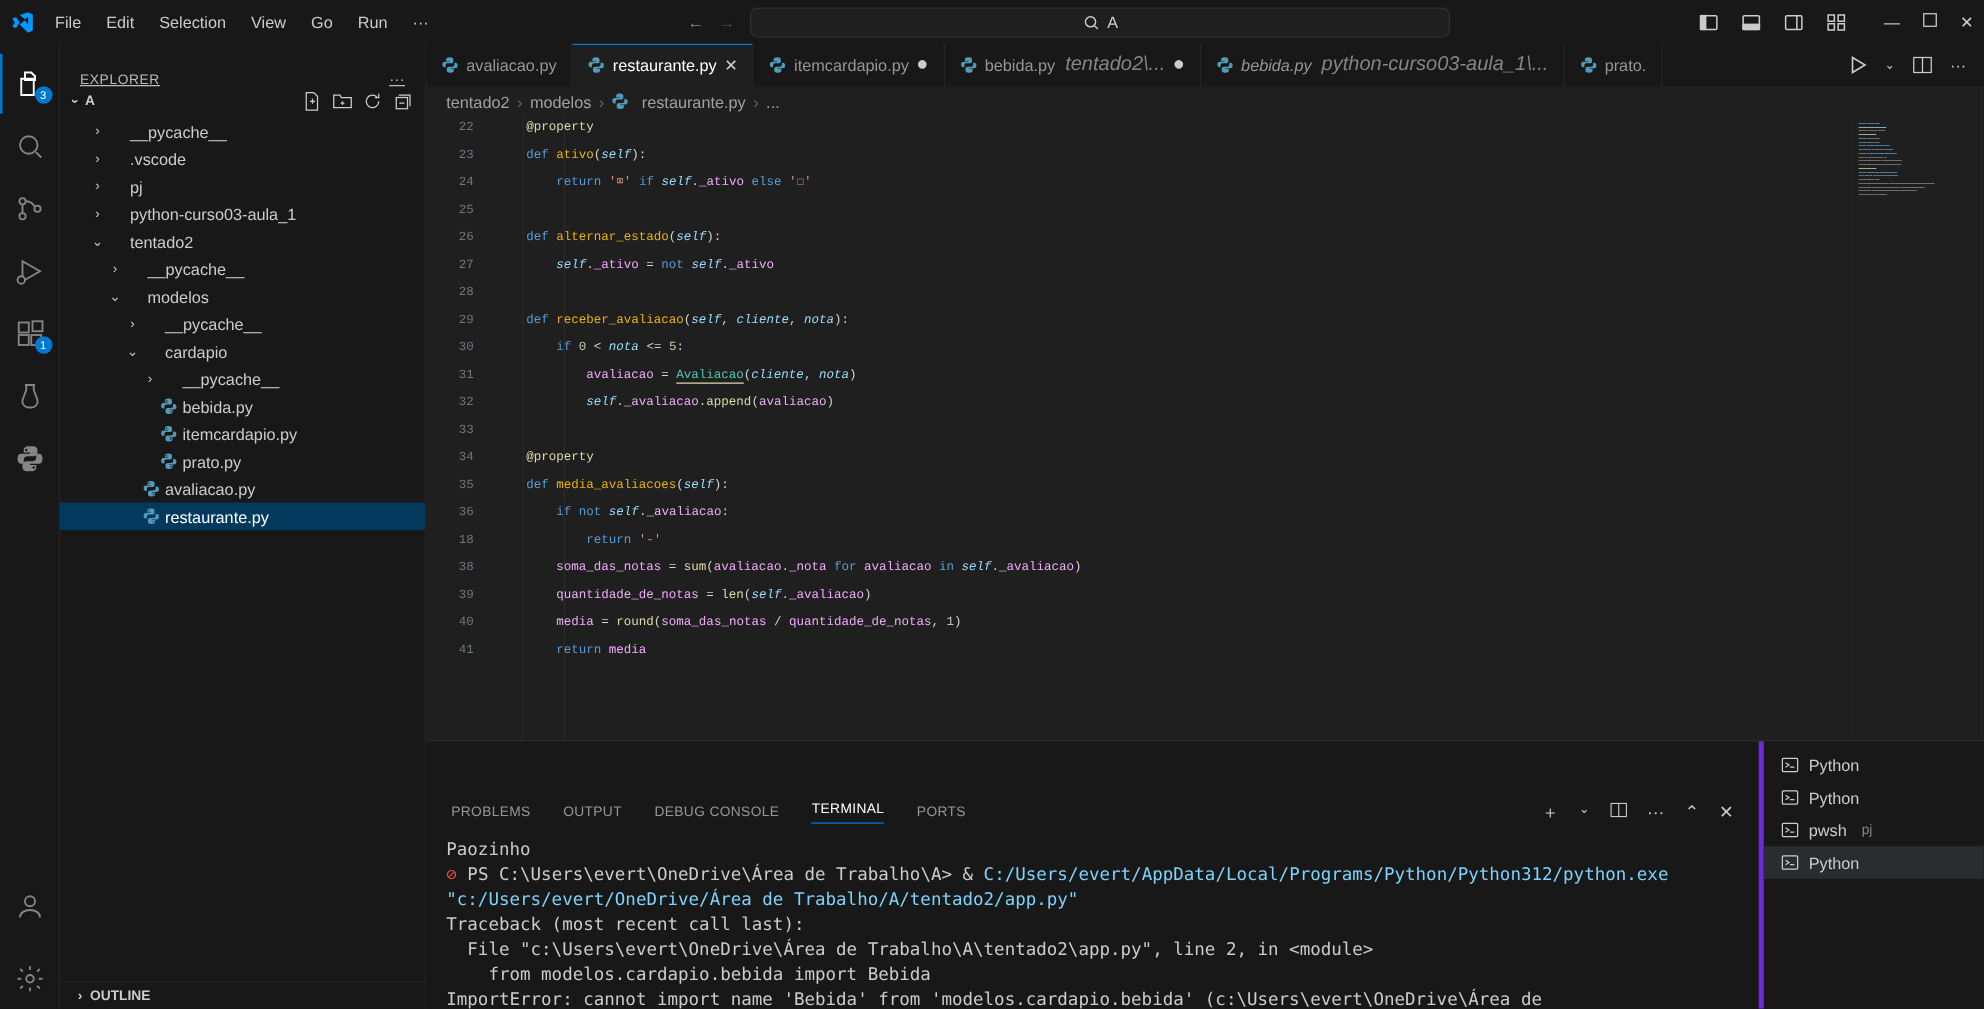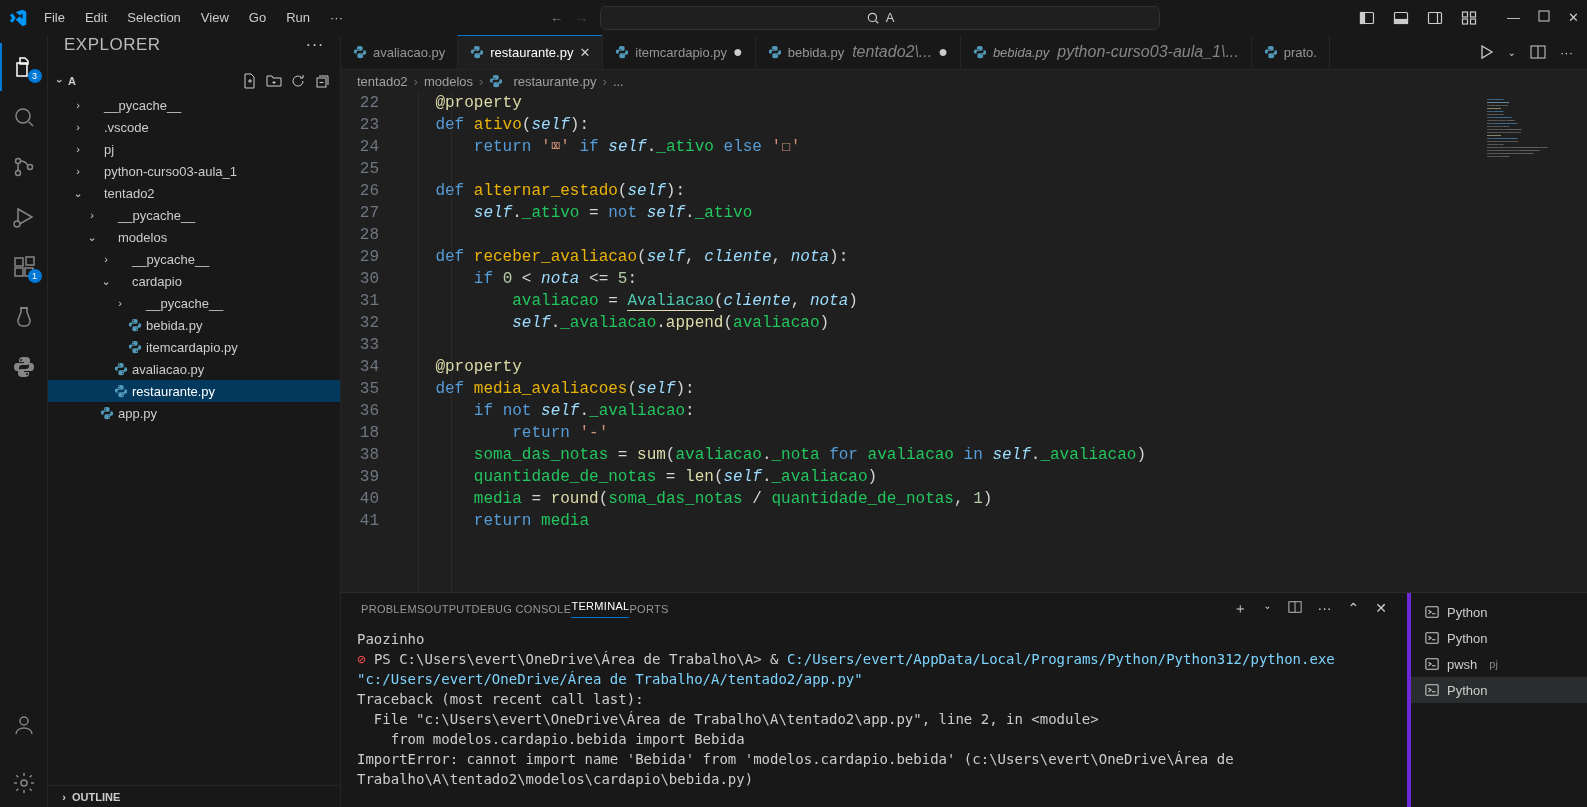--- a/index.html
+++ b/index.html
@@ -14,21 +14,21 @@
 .title-right { display:flex; gap:18px; align-items:center; color:#cccccc; }
 .title-right .win { display:flex; gap:18px; margin-left:12px;}
 .body-row { display:flex; height:calc(807px - 35px); }
 .activity-bar { width:48px; background:#181818; display:flex; flex-direction:column; align-items:center; padding-top:8px; gap:2px; border-right:1px solid #252525;}
 .activity-item { width:48px; height:48px; display:flex; align-items:center; justify-content:center; color:#858585; cursor:pointer; position:relative;}
 .activity-item.active { color:#ffffff; }
 .activity-item.active::before { content:""; position:absolute; left:0; top:0; width:2px; height:48px; background:#0078d4; }
 .activity-bottom { margin-top:auto; margin-bottom:8px; }
 .badge { position:absolute; bottom:8px; right:6px; background:#0078d4; color:#fff; font-size:9px; border-radius:8px; padding:0 4px; line-height:14px; min-width:14px; text-align:center;}
 .sidebar { width:293px; background:#181818; display:flex; flex-direction:column; border-right:1px solid #252525;}
-.sidebar-header { height:35px; display:flex; align-items:flex-start; padding:0 16px; color:#bbbbbb; font-size:17px; letter-spacing:0.5px; }
+.sidebar-header { height:35px; display:flex; align-items:flex-end; padding:0 16px; color:#bbbbbb; font-size:11px; letter-spacing:0.5px;text-decoration:underline; }
 .sidebar-header-actions { margin-left:auto; color:#cccccc; cursor:pointer;}
 .folder-header { height:22px; display:flex; align-items:center; padding:0 4px; font-weight:bold; font-size:11px; color:#cccccc; }
 .folder-header .actions { margin-left:auto; display:flex; gap:8px; color:#cccccc; padding-right:6px;}
 .tree { flex:1; overflow:auto; padding-top:2px;}
 .tree-row { height:22px; display:flex; align-items:center; color:#cccccc; cursor:pointer; white-space:nowrap; padding-right:8px;}
 .tree-row.selected { background:#04395e; color:#ffffff; }
 .tree-row .twisty { width:16px; text-align:center; font-size:11px; color:#cccccc;}
 .tree-row .icon { width:18px; text-align:center; }
 .outline-hdr { height:22px; display:flex; align-items:center; padding:0 8px; font-size:11px; font-weight:bold; background:#181818; border-top:1px solid #252525;}
 .main { flex:1; display:flex; flex-direction:column; background:#1f1f1f; }
@@ -37,41 +37,41 @@
 .tab.active { background:#1f1f1f; color:#ffffff; }
 .tab.active::after { content:""; position:absolute; top:0; left:0; right:0; height:1px; background:#0078d4;}
 .tab .dirty { color:#cccccc; font-size:16px; line-height:8px;}
 .tab .close { color:#cccccc; }
 .tab .subtitle { font-size:16px; color:#858585; font-style:italic; margin-left:2px;}
 .tab.italic .name { font-style:italic; }
 .tab-actions { margin-left:auto; display:flex; align-items:center; gap:14px; padding:0 14px; color:#cccccc; }
 .breadcrumb { height:22px; display:flex; align-items:center; padding:0 16px; gap:6px; color:#a0a0a0; font-size:13px; background:#1f1f1f;}
 .breadcrumb .sep { color:#666; }
 .editor-wrap { position:relative; flex:1; display:flex; overflow:hidden; }
-.editor { flex:1; display:flex; font-family:Consolas,"Courier New",monospace; font-size:16px; line-height:22px; overflow:hidden; background:#1f1f1f; padding-left:10px;}
+.editor { flex:1; display:flex; font-family:Consolas,"Courier New",monospace; font-size:10px; line-height:22px; overflow:hidden; background:#1f1f1f; padding-left:10px;}
 .gutter { width:46px; text-align:right; color:#6e7681; padding-right:18px; user-select:none;}
 .code { flex:1; white-space:pre; color:#cccccc; }
 .indent-guide { position:absolute; top:0; bottom:0; width:1px; background:#404040; opacity:.35;}
 .minimap { width:108px; background:#1f1f1f; border-left:0; padding:6px 8px; font-size:2px; line-height:3px; color:#888; overflow:hidden;}
 .tk-k { color:#569cd6; } 
 .tk-dec { color:#dcdcaa; } 
 .tk-fnname { color:#eab308; }
 .tk-self { color:#9cdcfe; font-style:italic; }
-.tk-var { color:#22c55e; }
+.tk-var { color:#f0abfc; }
 .tk-param { color:#9cdcfe; font-style:italic;}
 .tk-str { color:#ce9178; }
 .tk-num { color:#b5cea8; }
 .tk-op { color:#d4d4d4; }
 .tk-punc { color:#d4d4d4; }
 .tk-cls { color:#4ec9b0; }
 .tk-prop { color:#dcdcaa; }
 .underline { border-bottom:1px solid #dcdcaa; }
 .panel { height:215px; background:#181818; border-top:1px solid #2b2b2b; display:flex; }
 .panel-main { flex:1; display:flex; flex-direction:column; }
-.panel-tabs { height:32px; display:flex; align-items:center; padding:0 20px; font-size:11px; color:#969696;}
+.panel-tabs { height:32px; display:flex; align-items:center; gap:26px; padding:0 20px; font-size:11px; color:#969696;margin-top:41px;}
 .panel-tab { cursor:pointer; letter-spacing:.3px;}
 .panel-tab.active { color:#ffffff; border-bottom:1px solid #0078d4; padding-bottom:5px;}
 .panel-tab-actions { margin-left:auto; display:flex; gap:16px; color:#cccccc; font-size:14px;}
 .terminal { flex:1; font-family:Consolas,monospace; font-size:14px; line-height:20px; padding:4px 16px; color:#cccccc; white-space:pre-wrap; overflow:hidden;}
 .term-yellow { color:#7dd3fc; }
 .term-red { color:#f14c4c; }
 .panel-side { width:180px; border-left:4px solid #6d28d9; padding:6px 0;}
 .term-item { height:26px; display:flex; align-items:center; gap:8px; padding:0 14px; color:#cccccc; cursor:pointer; font-size:13px;}
 .term-item.active { background:#2a2d2e; }
 .term-item .sub { font-size:11px; color:#858585; margin-left:4px;}
@@ -315,49 +315,49 @@
         <div class="tree-row" style="padding-left: 64px;">
           <span class="twisty"></span>
           <span class="icon">
             <svg width="14" height="14" viewBox="0 0 16 16">
               <path fill="#519aba" d="M7.5 1C5 1 4.5 2 4.5 3v1.5h3v.5H3c-1.3 0-2 1-2 2.5S1.7 10 3 10h1V8.5C4 7 5 6.5 6 6.5h3c1 0 2-.7 2-2V3c0-1-.5-2-3-2H7.5zM6 2.2a.7.7 0 1 1 0 1.4.7.7 0 0 1 0-1.4z"></path>
               <path fill="#519aba" d="M8.5 15c2.5 0 3-1 3-2v-1.5h-3V11h4.5c1.3 0 2-1 2-2.5S14.3 6 13 6h-1v1.5c0 1.5-1 2-2 2H7c-1 0-2 .7-2 2V13c0 1 .5 2 3 2h.5zm1.5-1.2a.7.7 0 1 1 0-1.4.7.7 0 0 1 0 1.4z"></path>
             </svg>
           </span>
           <span>itemcardapio.py</span>
         </div>
+        <div class="tree-row" style="padding-left: 64px;">
+          <span class="twisty"></span>
+          <span class="icon">
+            <svg width="14" height="14" viewBox="0 0 16 16">
+              <path fill="#519aba" d="M7.5 1C5 1 4.5 2 4.5 3v1.5h3v.5H3c-1.3 0-2 1-2 2.5S1.7 10 3 10h1V8.5C4 7 5 6.5 6 6.5h3c1 0 2-.7 2-2V3c0-1-.5-2-3-2H7.5zM6 2.2a.7.7 0 1 1 0 1.4.7.7 0 0 1 0-1.4z"></path>
+              <path fill="#519aba" d="M8.5 15c2.5 0 3-1 3-2v-1.5h-3V11h4.5c1.3 0 2-1 2-2.5S14.3 6 13 6h-1v1.5c0 1.5-1 2-2 2H7c-1 0-2 .7-2 2V13c0 1 .5 2 3 2h.5zm1.5-1.2a.7.7 0 1 1 0-1.4.7.7 0 0 1 0 1.4z"></path>
+            </svg>
+          </span>
+          <span>prato.py</span>
+        </div>
         <div class="tree-row" style="padding-left: 50px;">
           <span class="twisty"></span>
           <span class="icon">
             <svg width="14" height="14" viewBox="0 0 16 16">
               <path fill="#519aba" d="M7.5 1C5 1 4.5 2 4.5 3v1.5h3v.5H3c-1.3 0-2 1-2 2.5S1.7 10 3 10h1V8.5C4 7 5 6.5 6 6.5h3c1 0 2-.7 2-2V3c0-1-.5-2-3-2H7.5zM6 2.2a.7.7 0 1 1 0 1.4.7.7 0 0 1 0-1.4z"></path>
               <path fill="#519aba" d="M8.5 15c2.5 0 3-1 3-2v-1.5h-3V11h4.5c1.3 0 2-1 2-2.5S14.3 6 13 6h-1v1.5c0 1.5-1 2-2 2H7c-1 0-2 .7-2 2V13c0 1 .5 2 3 2h.5zm1.5-1.2a.7.7 0 1 1 0-1.4.7.7 0 0 1 0 1.4z"></path>
             </svg>
           </span>
           <span>avaliacao.py</span>
         </div>
         <div class="tree-row selected" style="padding-left: 50px;">
           <span class="twisty"></span>
           <span class="icon">
             <svg width="14" height="14" viewBox="0 0 16 16">
               <path fill="#519aba" d="M7.5 1C5 1 4.5 2 4.5 3v1.5h3v.5H3c-1.3 0-2 1-2 2.5S1.7 10 3 10h1V8.5C4 7 5 6.5 6 6.5h3c1 0 2-.7 2-2V3c0-1-.5-2-3-2H7.5zM6 2.2a.7.7 0 1 1 0 1.4.7.7 0 0 1 0-1.4z"></path>
               <path fill="#519aba" d="M8.5 15c2.5 0 3-1 3-2v-1.5h-3V11h4.5c1.3 0 2-1 2-2.5S14.3 6 13 6h-1v1.5c0 1.5-1 2-2 2H7c-1 0-2 .7-2 2V13c0 1 .5 2 3 2h.5zm1.5-1.2a.7.7 0 1 1 0-1.4.7.7 0 0 1 0 1.4z"></path>
             </svg>
           </span>
           <span>restaurante.py</span>
-        </div>
-        <div class="tree-row" style="padding-left: 36px;">
-          <span class="twisty"></span>
-          <span class="icon">
-            <svg width="14" height="14" viewBox="0 0 16 16">
-              <path fill="#519aba" d="M7.5 1C5 1 4.5 2 4.5 3v1.5h3v.5H3c-1.3 0-2 1-2 2.5S1.7 10 3 10h1V8.5C4 7 5 6.5 6 6.5h3c1 0 2-.7 2-2V3c0-1-.5-2-3-2H7.5zM6 2.2a.7.7 0 1 1 0 1.4.7.7 0 0 1 0-1.4z"></path>
-              <path fill="#519aba" d="M8.5 15c2.5 0 3-1 3-2v-1.5h-3V11h4.5c1.3 0 2-1 2-2.5S14.3 6 13 6h-1v1.5c0 1.5-1 2-2 2H7c-1 0-2 .7-2 2V13c0 1 .5 2 3 2h.5zm1.5-1.2a.7.7 0 1 1 0-1.4.7.7 0 0 1 0 1.4z"></path>
-            </svg>
-          </span>
-          <span>app.py</span>
         </div>
       </div>
     <div class="outline-hdr">
       <span class="chev" style="width:16px;text-align:center;">›</span>
       <span>OUTLINE</span>
     </div>
   </div>
 
   <div class="main">
     <div class="tabs" id="tabs">

